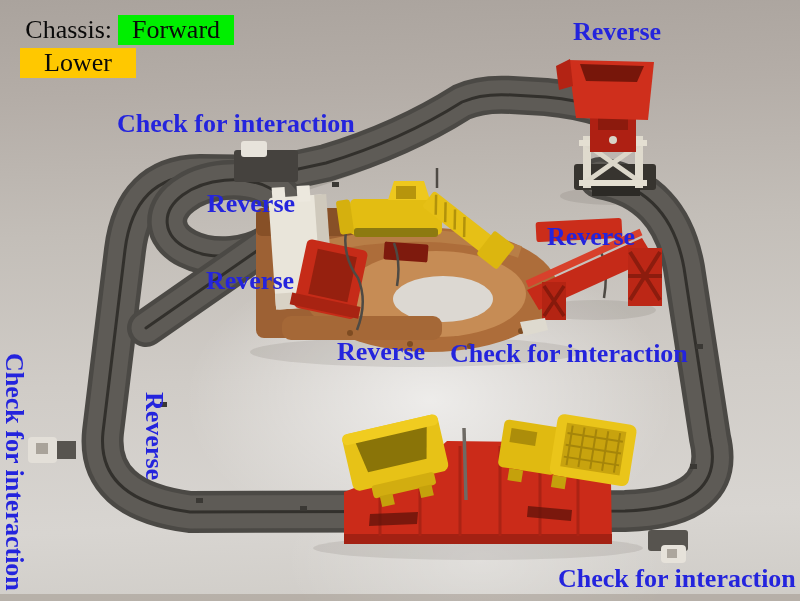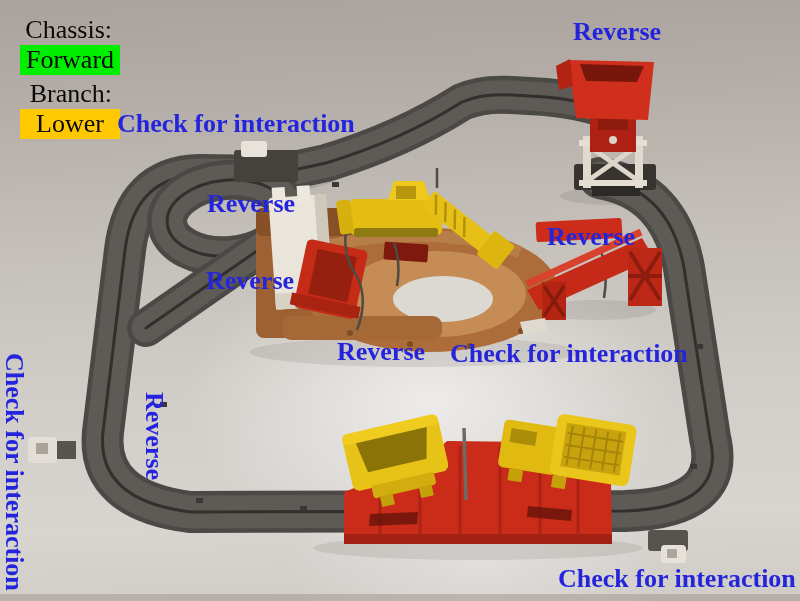--- a/index.html
+++ b/index.html
@@ -6,27 +6,27 @@
   .stage{
     position:relative;width:800px;height:601px;overflow:hidden;
     font-family:"Liberation Serif","DejaVu Serif",serif;
     background:
       radial-gradient(ellipse 340px 210px at 430px 400px, rgba(255,255,255,0.62), rgba(255,255,255,0) 72%),
       radial-gradient(ellipse 260px 140px at 480px 560px, rgba(255,255,255,0.30), rgba(255,255,255,0) 75%),
       linear-gradient(178deg,#aaa39d 0%,#b4ada7 16%,#c3beb8 38%,#d0ccc7 62%,#d8d5d1 85%,#cfccc7 100%);
   }
   .scene{position:absolute;left:0;top:0;}
   .legend{position:absolute;left:20px;top:14px;}
-  .lrow{display:flex;align-items:flex-start;margin-bottom:3px;flex-direction:column;}
+  .lrow{display:flex;align-items:flex-end;margin-bottom:3px;}
   .llabel{
     display:inline-block;width:92px;text-align:right;margin-right:6px;
     font-size:26px;color:var(--legend-text,#0a0a0a);line-height:31px;
   }
   .badge{
-    display:inline-flex;width:100px;height:30px;align-items:center;justify-content:center;
+    display:inline-flex;width:116px;height:30px;align-items:center;justify-content:center;
     font-size:26px;color:var(--legend-text,#0a0a0a);
   }
   .badge.chassis{background:var(--legend-chassis-bg,#00ef00);}
   .badge.branch{background:var(--legend-branch-bg,#ffc800);}
   .ann{
     position:absolute;color:var(--annotation-text,#2424dd);
     font-size:26px;line-height:1.12;white-space:nowrap;font-weight:bold;
   }
   .ann.vertical{writing-mode:vertical-rl;}
 </style>
@@ -210,21 +210,20 @@
 
     <rect x="0" y="594" width="800" height="7" fill="rgba(150,140,128,0.45)"></rect>
   </svg>
 
   <div class="legend">
     <div class="lrow">
       <span class="llabel">Chassis:</span>
       <span class="badge chassis">Forward</span>
     </div>
     <div class="lrow">
-      <span class="llabel">Branch:</span>
       <span class="badge branch">Lower</span>
     </div>
   </div>
 
   <div class="ann" style="left:573px;top:17px;">Reverse</div>
   <div class="ann" style="left:117px;top:109px;">Check for interaction</div>
   <div class="ann" style="left:207px;top:189px;">Reverse</div>
   <div class="ann" style="left:206px;top:266px;">Reverse</div>
   <div class="ann" style="left:547px;top:222px;">Reverse</div>
   <div class="ann" style="left:337px;top:337px;">Reverse</div>

